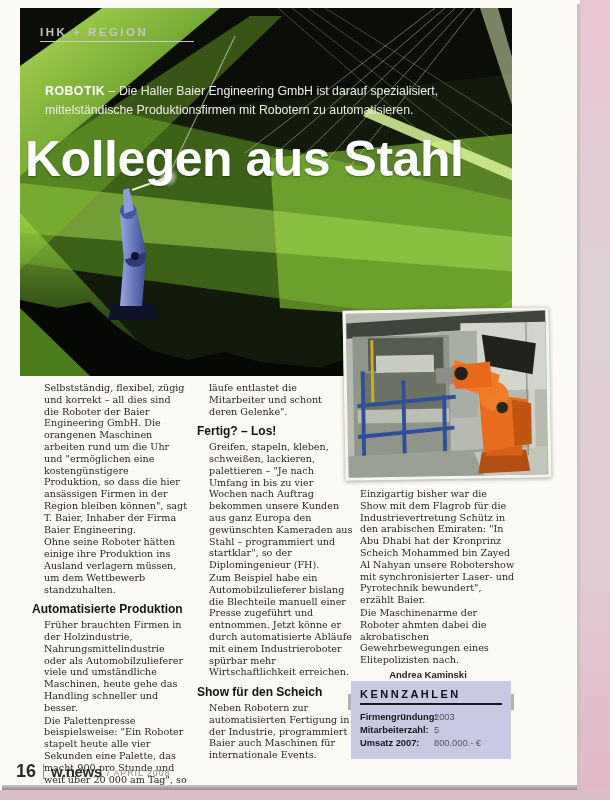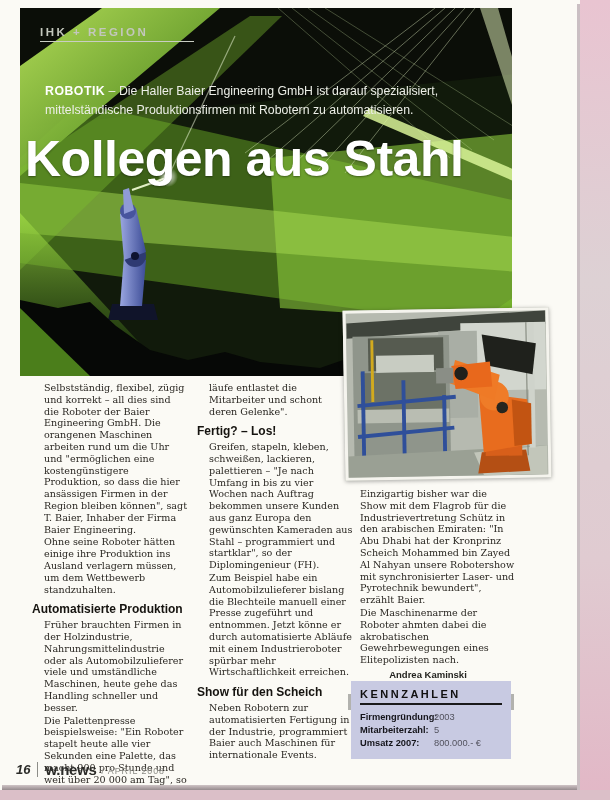--- a/index.html
+++ b/index.html
@@ -48,21 +48,21 @@
   .kennzahlen { position:absolute; left:351px; top:681px; width:160px; background:#c8cae2;
     padding:7px 9px 9px 9px; }
   .kz-head { font-weight:bold; font-size:11px; letter-spacing:2.5px; color:#101010;
     border-bottom:2.5px solid #1a1a1a; padding-bottom:3px; margin-bottom:6px; }
   .kz-row { display:flex; font-size:9.3px; line-height:13px; }
   .kz-label { font-weight:bold; color:#14141a; width:74px; flex:none; }
   .kz-value { color:#53535f; }
 
   
   .footer { position:absolute; left:16px; top:761px; display:flex; align-items:center; }
-  .page-num { font-weight:bold; font-size:13px; color:#2b2b28;font-style:italic; }
+  .page-num { font-weight:bold; font-size:18px; color:#2b2b28; }
   .foot-div { width:1px; height:15px; background:#8d8d88; margin:0 7px; }
   .brand { font-weight:bold; font-size:15px; color:#2b2b28; letter-spacing:-.3px; }
   .issue { font-size:8.8px; color:#8b8b85; letter-spacing:1px; margin-left:5px; padding-top:2px; }
 </style>
 </head>
 <body>
 
 <div class="sheet">
 
   <div class="hero">

